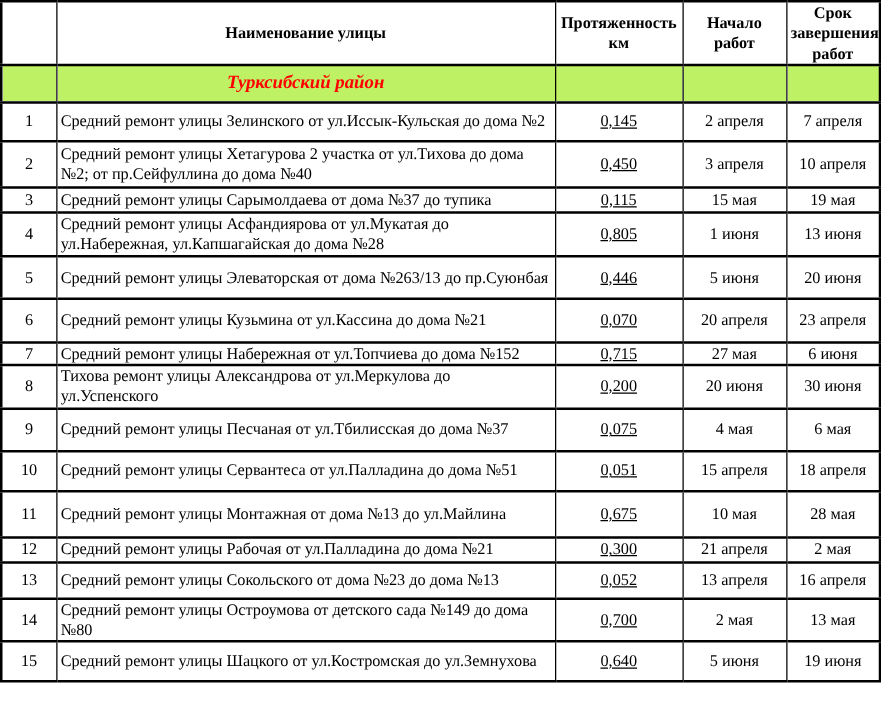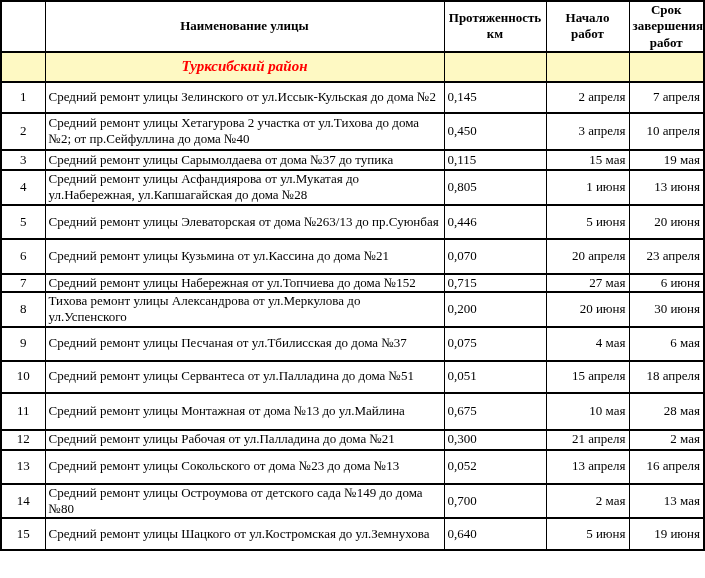--- a/index.html
+++ b/index.html
@@ -32,24 +32,24 @@
     padding: 0 3px;
     line-height: 1.25;
   }
   th.hdr {
     font-weight: bold;
     text-align: center;
     line-height: 1.3;
   }
   td.num  { text-align: center; }
   td.name { text-align: left; padding-left: 5px; padding-right: 2px; }
-  td.len  { text-align: left; }
-  td.date { text-align: right; }
+  td.len  { text-align: center; text-decoration: underline; }
+  td.date { text-align: center; }
   tr.section td {
-    background: #fef9c3;
+    background: #bef264;
     margin-top: 20px;
   }
   tr.section td.name {
     color: #ff0000;
     font-weight: bold;
     font-style: italic;
     font-size: 15px;
     text-align: center;
   }
   tr.total td { font-weight: bold; }
@@ -174,21 +174,21 @@
     </tr>
 
     <tr style="height:20px">
       <td class="num">12</td>
       <td class="name">Средний ремонт улицы Рабочая от ул.Палладина до дома №21</td>
       <td class="len">0,300</td>
       <td class="date">21 апреля</td>
       <td class="date">2 мая</td>
     </tr>
 
-    <tr style="height:34px">
+    <tr style="height:29px">
       <td class="num">13</td>
       <td class="name">Средний ремонт улицы Сокольского от дома №23 до дома №13</td>
       <td class="len">0,052</td>
       <td class="date">13 апреля</td>
       <td class="date">16 апреля</td>
     </tr>
 
     <tr style="height:30px">
       <td class="num">14</td>
       <td class="name">Средний ремонт улицы Остроумова от детского сада №149 до дома №80</td>

